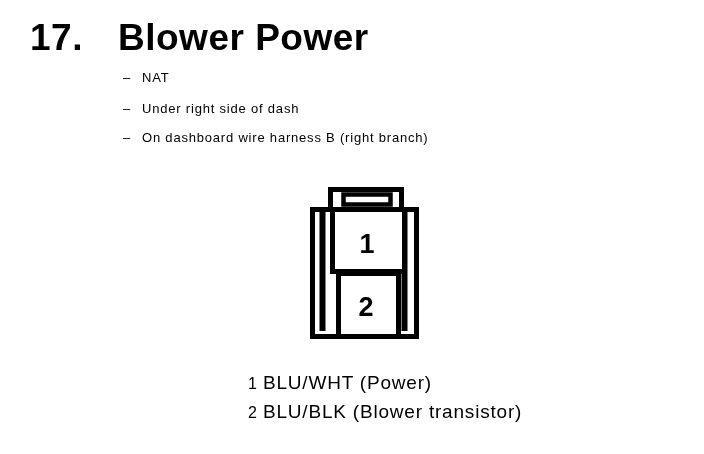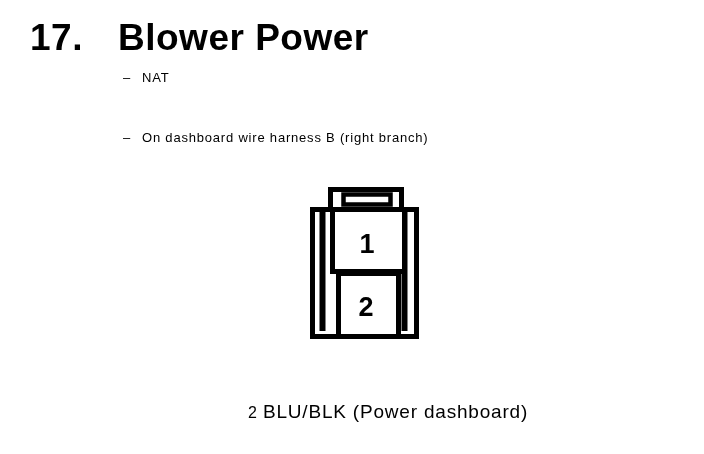--- a/index.html
+++ b/index.html
@@ -88,20 +88,23 @@
 <div id="stage">
 
   <div>
     <span class="heading-num">17.</span>
     <span class="heading-title">Blower Power</span>
   </div>
 
   <div id="detail-0" class="detail-line">
     <span class="dash">–</span><span>NAT</span>
   </div>
+  <div id="detail-1" class="detail-line">
+    <span class="dash">–</span><span>Under right side of dash</span>
+  </div>
   <div id="detail-2" class="detail-line">
     <span class="dash">–</span><span>On dashboard wire harness B (right branch)</span>
   </div>
 
   <svg id="connector-svg" viewBox="280 180 160 170" xmlns="http://www.w3.org/2000/svg">
 
     <rect x="330.5" y="189.5" width="71" height="21" fill="#ffffff" stroke="#000000" stroke-width="5"></rect>
     <rect x="343.5" y="194.5" width="47" height="10" fill="#ffffff" stroke="#000000" stroke-width="4.5"></rect>
 
     <rect x="312.5" y="209.5" width="104" height="127" fill="#ffffff" stroke="#000000" stroke-width="5"></rect>
@@ -109,17 +112,20 @@
     <line x1="322.5" y1="212" x2="322.5" y2="331" stroke="#000000" stroke-width="6"></line>
     <line x1="404.5" y1="212" x2="404.5" y2="331" stroke="#000000" stroke-width="6"></line>
 
     <rect x="332.5" y="209.5" width="72" height="62" fill="#ffffff" stroke="#000000" stroke-width="5"></rect>
     <rect x="338.5" y="273.5" width="60" height="63" fill="#ffffff" stroke="#000000" stroke-width="5"></rect>
 
     <text x="367" y="253" text-anchor="middle">1</text>
     <text x="366" y="316" text-anchor="middle">2</text>
   </svg>
 
+  <div id="legend-0" class="legend-line">
+    <span class="legend-num">1</span><span>BLU/WHT (Power)</span>
+  </div>
   <div id="legend-1" class="legend-line">
-    <span class="legend-num">2</span><span>BLU/BLK (Power dashboard)</span>
+    <span class="legend-num">2</span><span>BLU/BLK (Blower transistor)</span>
   </div>
 
 </div>
 
 </body></html>

